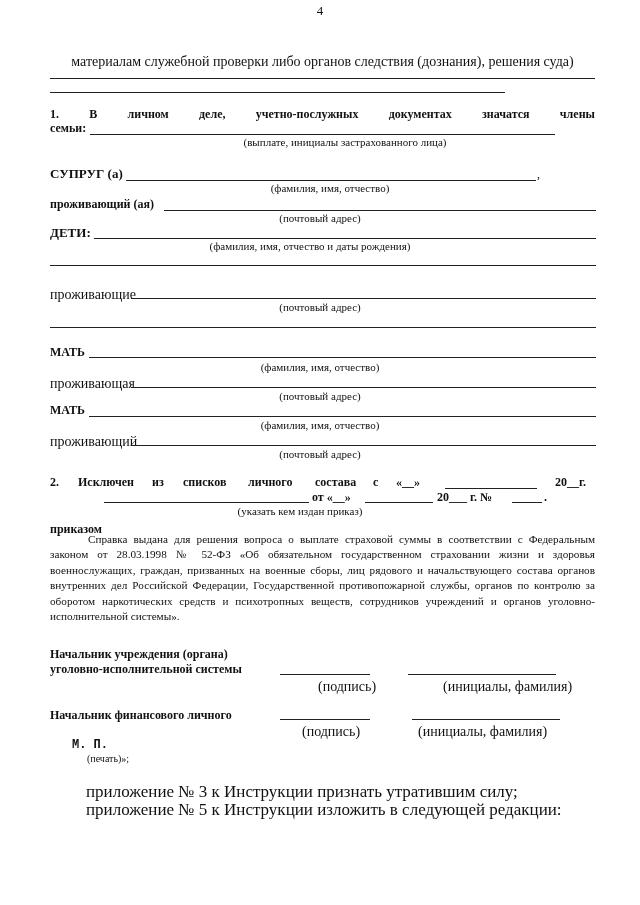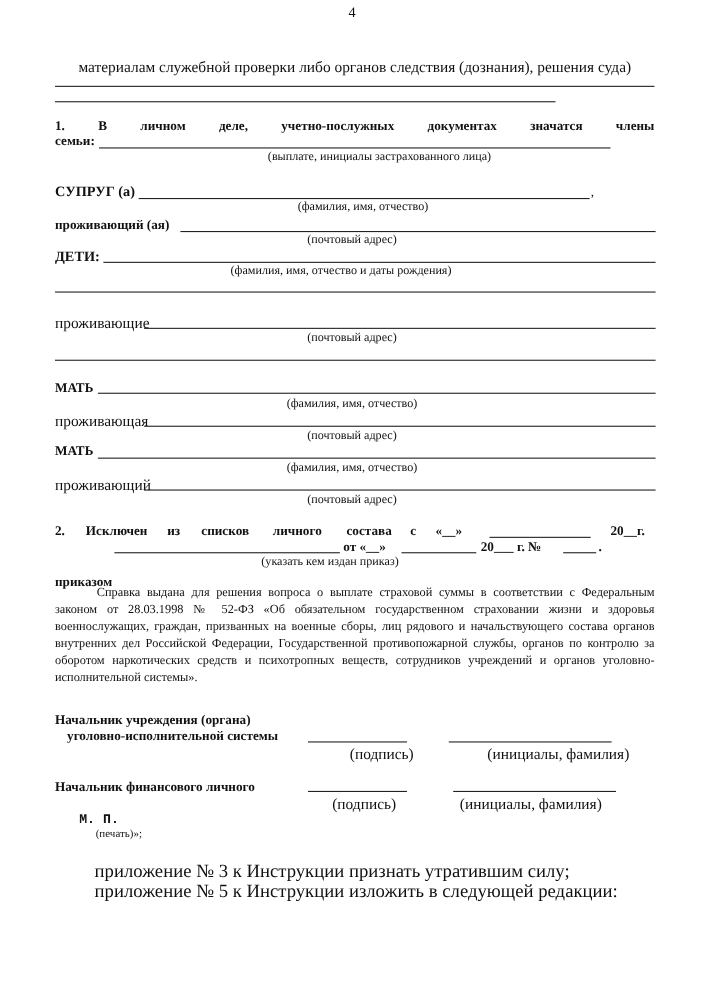--- a/index.html
+++ b/index.html
@@ -87,21 +87,21 @@
 <div class="abs b norm" style="left:312px;top:490px;">от «__»</div>
 <div class="line" style="left:365px;width:68px;top:502px;"></div>
 <div class="abs b norm" style="left:437px;top:490px;">20___ г.  №</div>
 <div class="line" style="left:512px;width:30px;top:502px;"></div>
 <div class="abs b norm" style="left:544px;top:490px;">.</div>
 <div class="abs cap" style="left:200px;width:200px;top:505px;">(указать кем издан приказ)</div>
 
 <div class="abs para" style="left:50px;width:545px;top:532px;text-indent:38px;">Справка выдана для решения вопроса о выплате страховой суммы в соответствии с Федеральным законом  от 28.03.1998 № 52-ФЗ «Об обязательном государственном страховании жизни и здоровья военнослужащих, граждан, призванных на военные сборы, лиц рядового и начальствующего состава органов внутренних дел Российской Федерации, Государственной противопожарной службы, органов по контролю за оборотом наркотических средств и психотропных веществ, сотрудников учреждений и органов уголовно-исполнительной системы».</div>
 
 <div class="abs b norm" style="left:50px;top:647px;">Начальник учреждения (органа)</div>
-<div class="abs b norm" style="left:61px;top:662px;text-align:center;">уголовно-исполнительной системы</div>
+<div class="abs b norm" style="left:50px;top:662px;text-align:center;">уголовно-исполнительной системы</div>
 <div class="line" style="left:280px;width:90px;top:674px;"></div>
 <div class="line" style="left:408px;width:148px;top:674px;"></div>
 <div class="abs small" style="left:318px;top:679px;">(подпись)</div>
 <div class="abs small" style="left:443px;top:679px;">(инициалы, фамилия)</div>
 
 <div class="abs b norm" style="left:50px;top:708px;">Начальник финансового личного</div>
 <div class="line" style="left:280px;width:90px;top:719px;"></div>
 <div class="line" style="left:412px;width:148px;top:719px;"></div>
 <div class="abs small" style="left:302px;top:724px;">(подпись)</div>
 <div class="abs small" style="left:418px;top:724px;">(инициалы, фамилия)</div>

